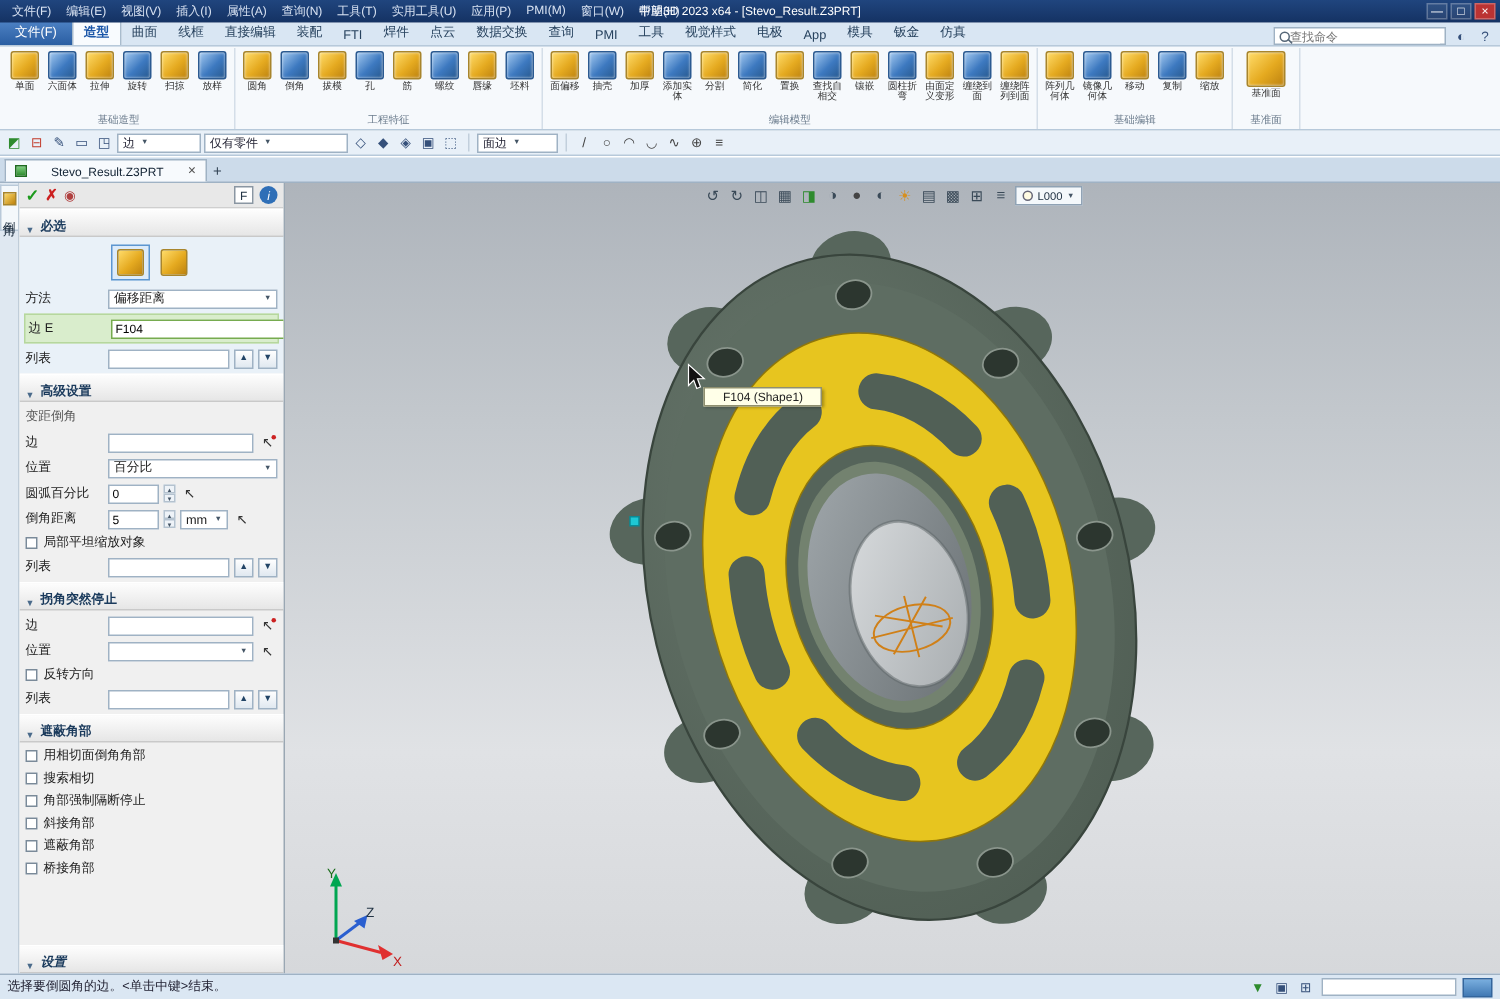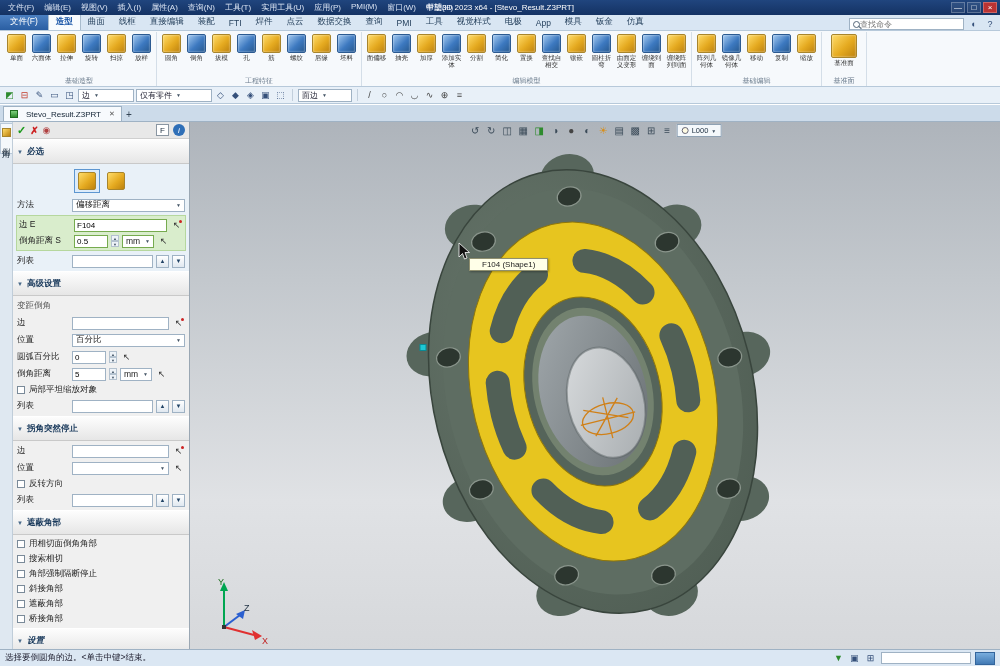--- a/index.html
+++ b/index.html
@@ -60,21 +60,21 @@
   .combo { height:13px; background:#fff; border:1px solid #9fb2c4; display:flex; align-items:center;
     padding:0 3px; font-size:8px; color:#223; cursor:default; }
   .combo .arr { margin-left:4px; font-size:5px; color:#456; }
   .vsep { width:1px; height:12px; background:#c2cfdc; margin:0 3px; }
   .icons-a, .icons-b, .icons-c { display:flex; gap:2px; }
 
   
   .doctabs { position:absolute; top:105px; left:0; right:0; height:17px; background:#ccdbea;
     display:flex; align-items:flex-end; padding-left:3px; border-bottom:1px solid #9fb2c4; z-index:46; }
   .doc-tab { height:15px; background:#f7fafd; border:1px solid #9fb2c4; border-bottom:none;
-    display:flex; align-items:center; gap:8px; padding:0 6px; font-size:8px; color:#123; }
+    display:flex; align-items:center; gap:16px; padding:0 6px; font-size:8px; color:#123; }
   .doc-ico { width:8px; height:8px; background:linear-gradient(#7fd07f,#2e8b2e); border:1px solid #1f6b1f; }
   .doc-close { font-size:7px; color:#555; cursor:pointer; }
   .tab-add { width:14px; height:14px; display:flex; align-items:center; justify-content:center; color:#345; font-size:10px; }
 
   
   .main { position:absolute; top:122px; left:0; right:0; bottom:17px; display:flex; }
 
   .side-strip { width:13px; background:#dfe8f1; border-right:1px solid #c0cdd9; display:flex; flex-direction:column; }
   .side-tab { margin-top:1px; background:#f4f8fb; border:1px solid #b9c9d9; border-right:none;
     display:flex; flex-direction:column; align-items:center; gap:4px; padding:4px 0 8px; }
@@ -87,23 +87,23 @@
   .panel-header { height:17px; flex-shrink:0; display:flex; align-items:center; gap:4px; padding:0 4px;
     background:#e8e8e8; border-bottom:1px solid #cfcfcf; }
   .ph-ok { color:#1d9a1d; font-weight:bold; font-size:11px; }
   .ph-cancel { color:#cc2020; font-weight:bold; font-size:10px; }
   .ph-dot { color:#b04040; font-size:9px; }
   .ph-spacer { flex:1; }
   .ph-f { width:13px; height:12px; border:1px solid #8a96a2; background:#fff; text-align:center;
     font-size:8px; line-height:11px; color:#234; }
   .ph-info { width:12px; height:12px; border-radius:50%; background:#2f6fb7; color:#fff; font-size:8px;
     font-style:italic; display:flex; align-items:center; justify-content:center; }
-  .sec-h { height:25px; flex-shrink:0; background:linear-gradient(#fdfdfd,#e6e6e6);
+  .sec-h { height:19px; flex-shrink:0; background:linear-gradient(#fdfdfd,#e6e6e6);
     border-top:1px solid #fff; border-bottom:1px solid #c9c9c9;
-    display:flex; align-items:center; gap:4px; padding:0 4px; color:#1a3a5c; font-weight:bold; cursor:default; }
+    display:flex; align-items:flex-end; gap:4px; padding:0 4px; color:#1a3a5c; font-weight:bold; cursor:default; }
   .sec-h .tri { font-size:6px; color:#4a6a8a; }
   .sec-body { padding:3px 4px; display:flex; flex-direction:column; gap:3px; }
   .sec-body.required { background:#e9f1f8; }
   .row { display:flex; align-items:center; gap:3px; min-height:14px; }
   .row label { width:52px; flex-shrink:0; color:#222; }
   .txt { flex:1; min-width:0; height:13px; border:1px solid #9fb2c4; background:#fff;
     font-size:8px; padding:0 2px; font-family:inherit; outline:none; }
   .txt.num { flex:0 0 34px; }
   .sel { flex:1; height:13px; border:1px solid #9fb2c4; background:#fff; display:flex;
     align-items:center; justify-content:space-between; padding:0 3px; cursor:default; }
@@ -111,21 +111,21 @@
   .sel.unit { flex:0 0 32px; }
   .pick { width:13px; height:13px; display:flex; align-items:center; justify-content:center;
     font-size:9px; color:#333; position:relative; flex-shrink:0; cursor:pointer; }
   .pick .dot { position:absolute; right:1px; top:1px; width:3px; height:3px; border-radius:50%; background:#c22; }
   .spin { display:flex; flex-direction:column; width:8px; flex-shrink:0; }
   .spin span { font-size:4px; line-height:5px; color:#456; border:1px solid #b4c2cf; background:#eef3f8; text-align:center; height:6px; }
   .list-btn { width:13px; height:13px; border:1px solid #9fb2c4; background:linear-gradient(#fff,#e0e8f0);
     font-size:6px; color:#246; display:flex; align-items:center; justify-content:center; flex-shrink:0; cursor:pointer; }
   .chk-row { display:flex; align-items:center; gap:4px; min-height:12px; }
   .chk { width:8px; height:8px; border:1px solid #7a8a99; background:#fff; flex-shrink:0; }
-  .green-block { background:#d9edcc; border:1px solid #b6d79e; padding:2px; display:flex; flex-direction:column; gap:2px; margin:0 -1px; }
+  .green-block { background:#d9edcc; border:1px solid #b6d79e; padding:2px; display:flex; flex-direction:row; gap:2px; margin:0 -1px; }
   .green-block .txt, .green-block .sel { border-color:#76ab4f; }
   .type-row { display:flex; gap:3px; justify-content:center; padding:2px 0; }
   .type-btn { width:26px; height:24px; border:1px solid transparent; display:flex; align-items:center; justify-content:center; cursor:pointer; }
   .type-btn.active { border-color:#5d96d0; background:#dcebfa; }
   .type-btn .cube { width:18px; height:18px; background:linear-gradient(135deg,#ffdc6a,#e5aa20 55%,#bd820f); border:1px solid #a8852c; border-radius:2px; }
   .adv-sub { color:#555; padding:1px 0; }
   .settings-h { margin-top:auto;font-style:italic; }
 
   
   .vp-col { flex:1; display:flex; flex-direction:column; min-width:0; }
@@ -419,21 +419,21 @@
   <span class="tool-ico">◩</span>
       <span class="tool-ico">⊟</span>
       <span class="tool-ico">✎</span>
       <span class="tool-ico">▭</span>
       <span class="tool-ico">◳</span>
     </div>
   <div class="combo" style="width:56px">
     <span>边</span>
       <span class="arr">▼</span>
   </div>
-  <div class="combo" style="width:76px">
+  <div class="combo" style="width:96px">
     <span>仅有零件</span>
       <span class="arr">▼</span>
   </div>
   <div class="icons-b">
 
   <span class="tool-ico">◇</span>
       <span class="tool-ico">◆</span>
       <span class="tool-ico">◈</span>
       <span class="tool-ico">▣</span>
       <span class="tool-ico">⬚</span>

